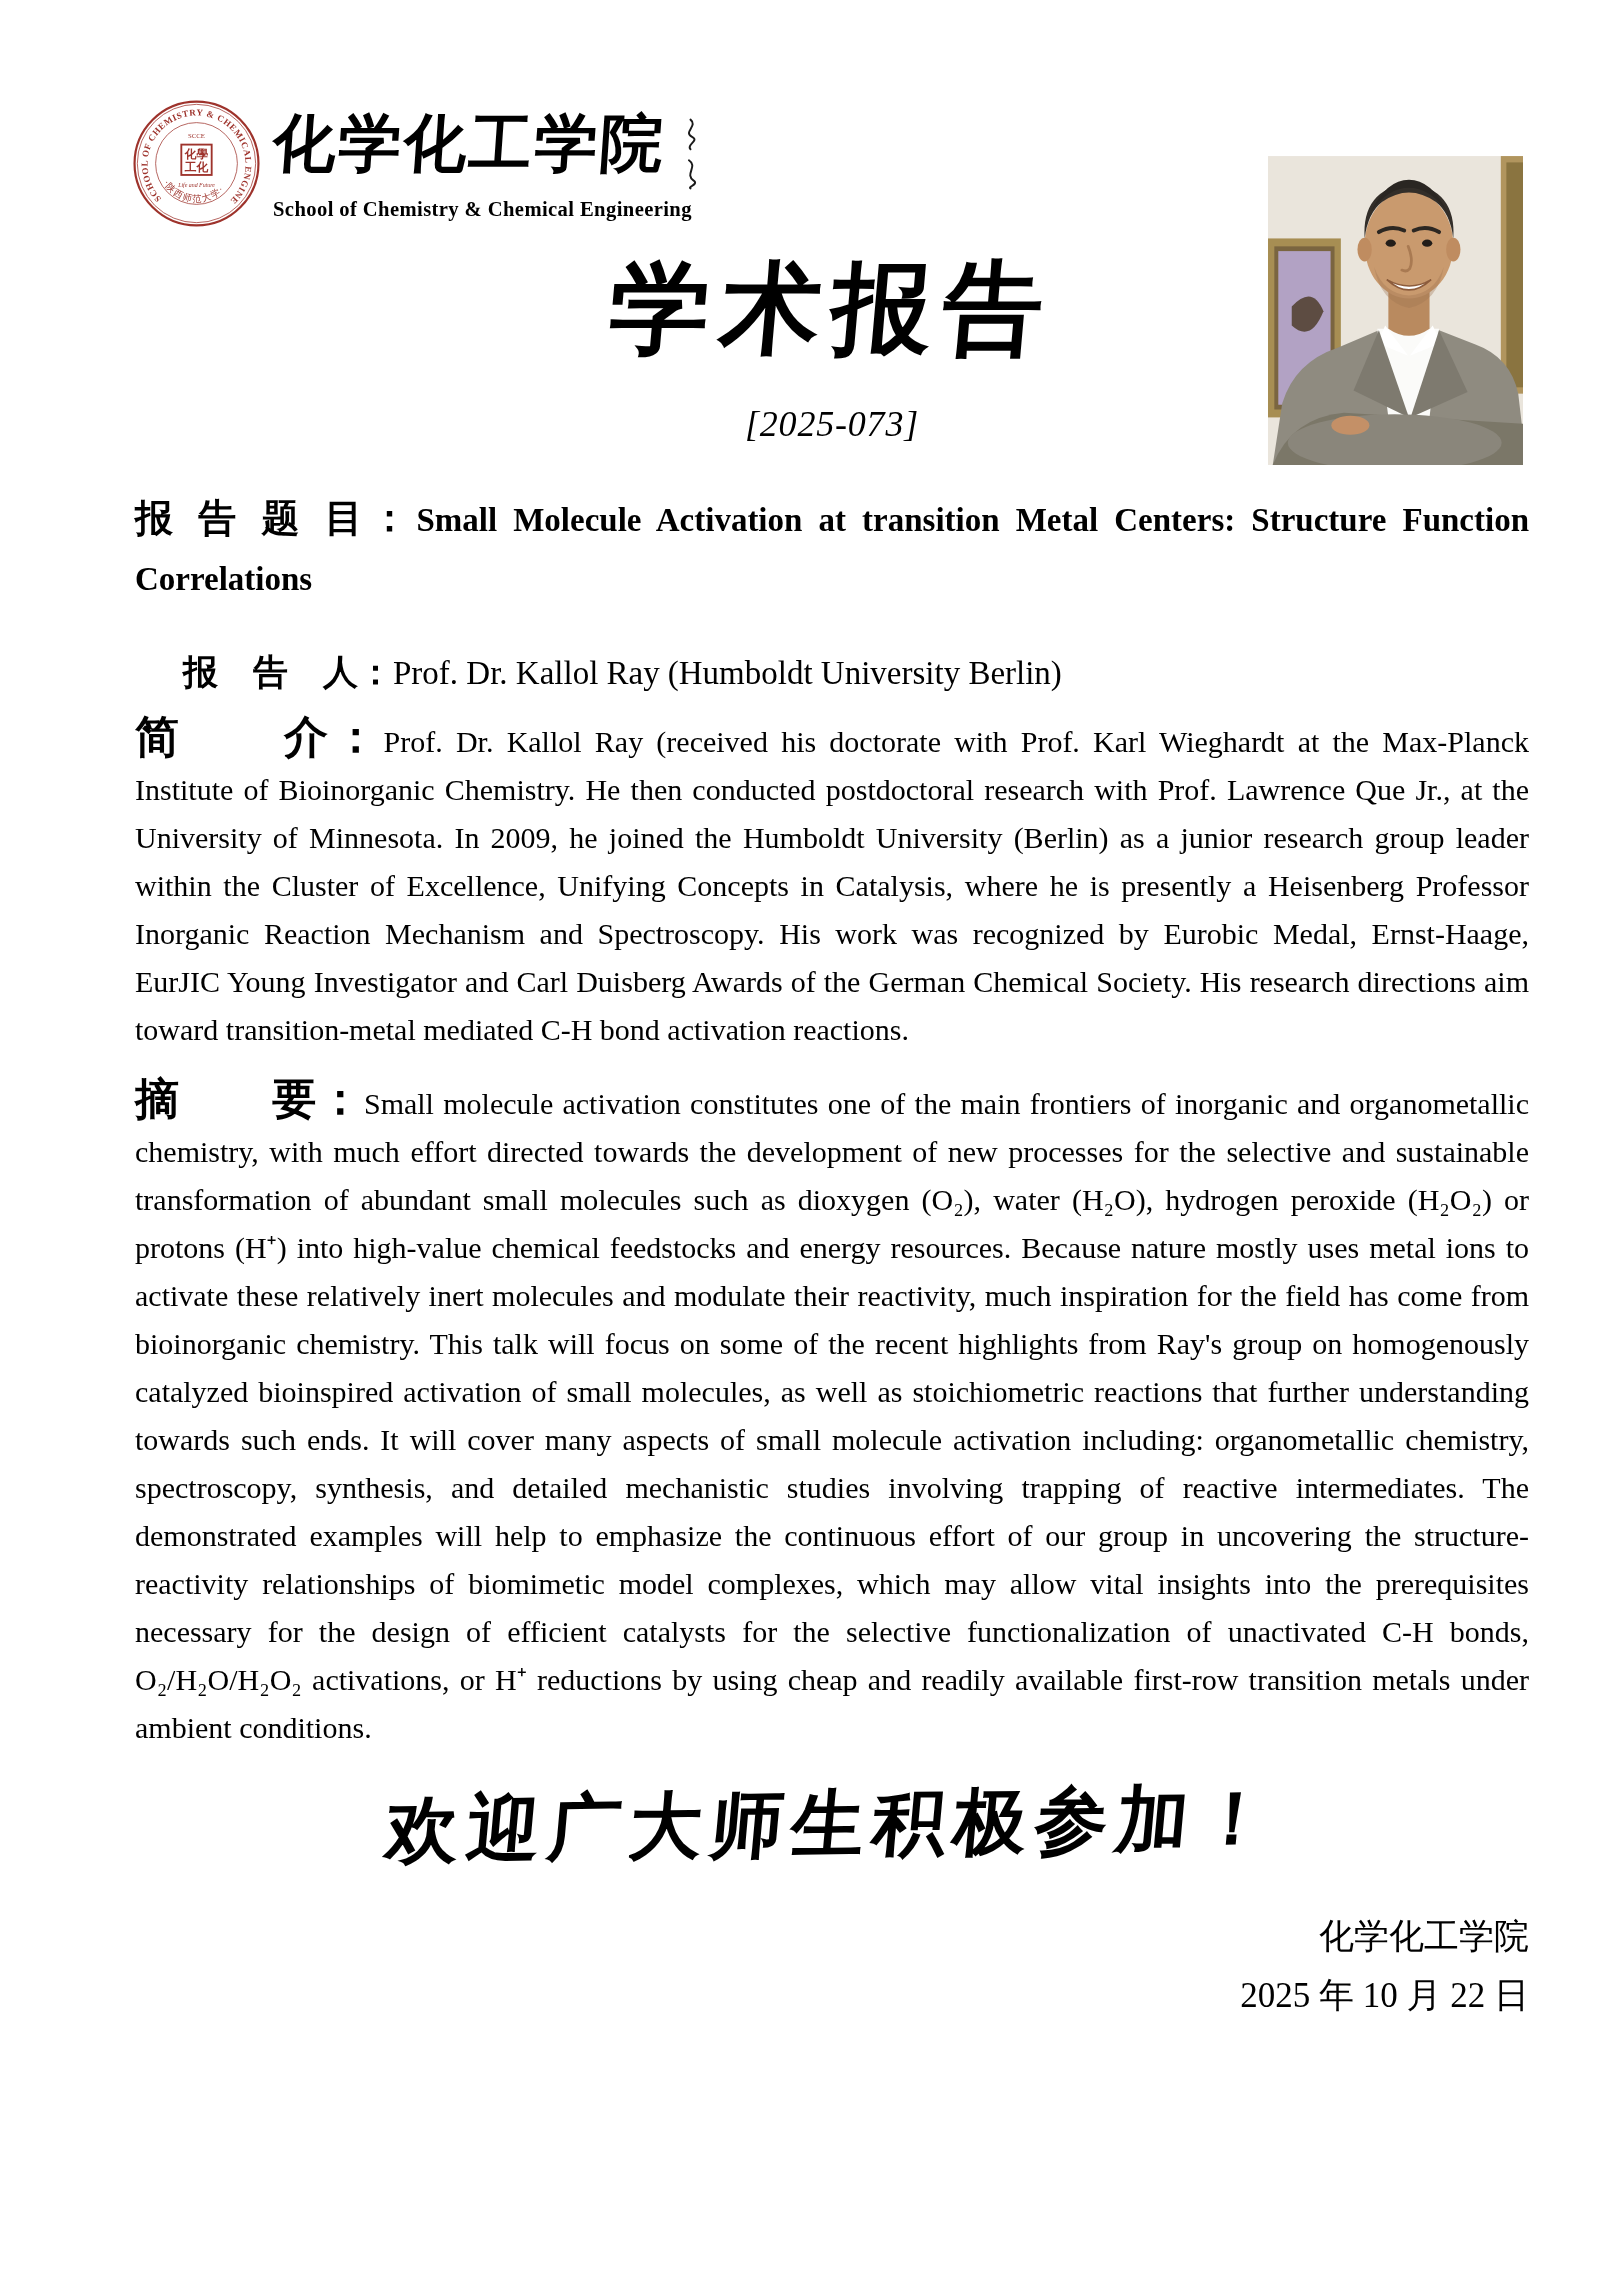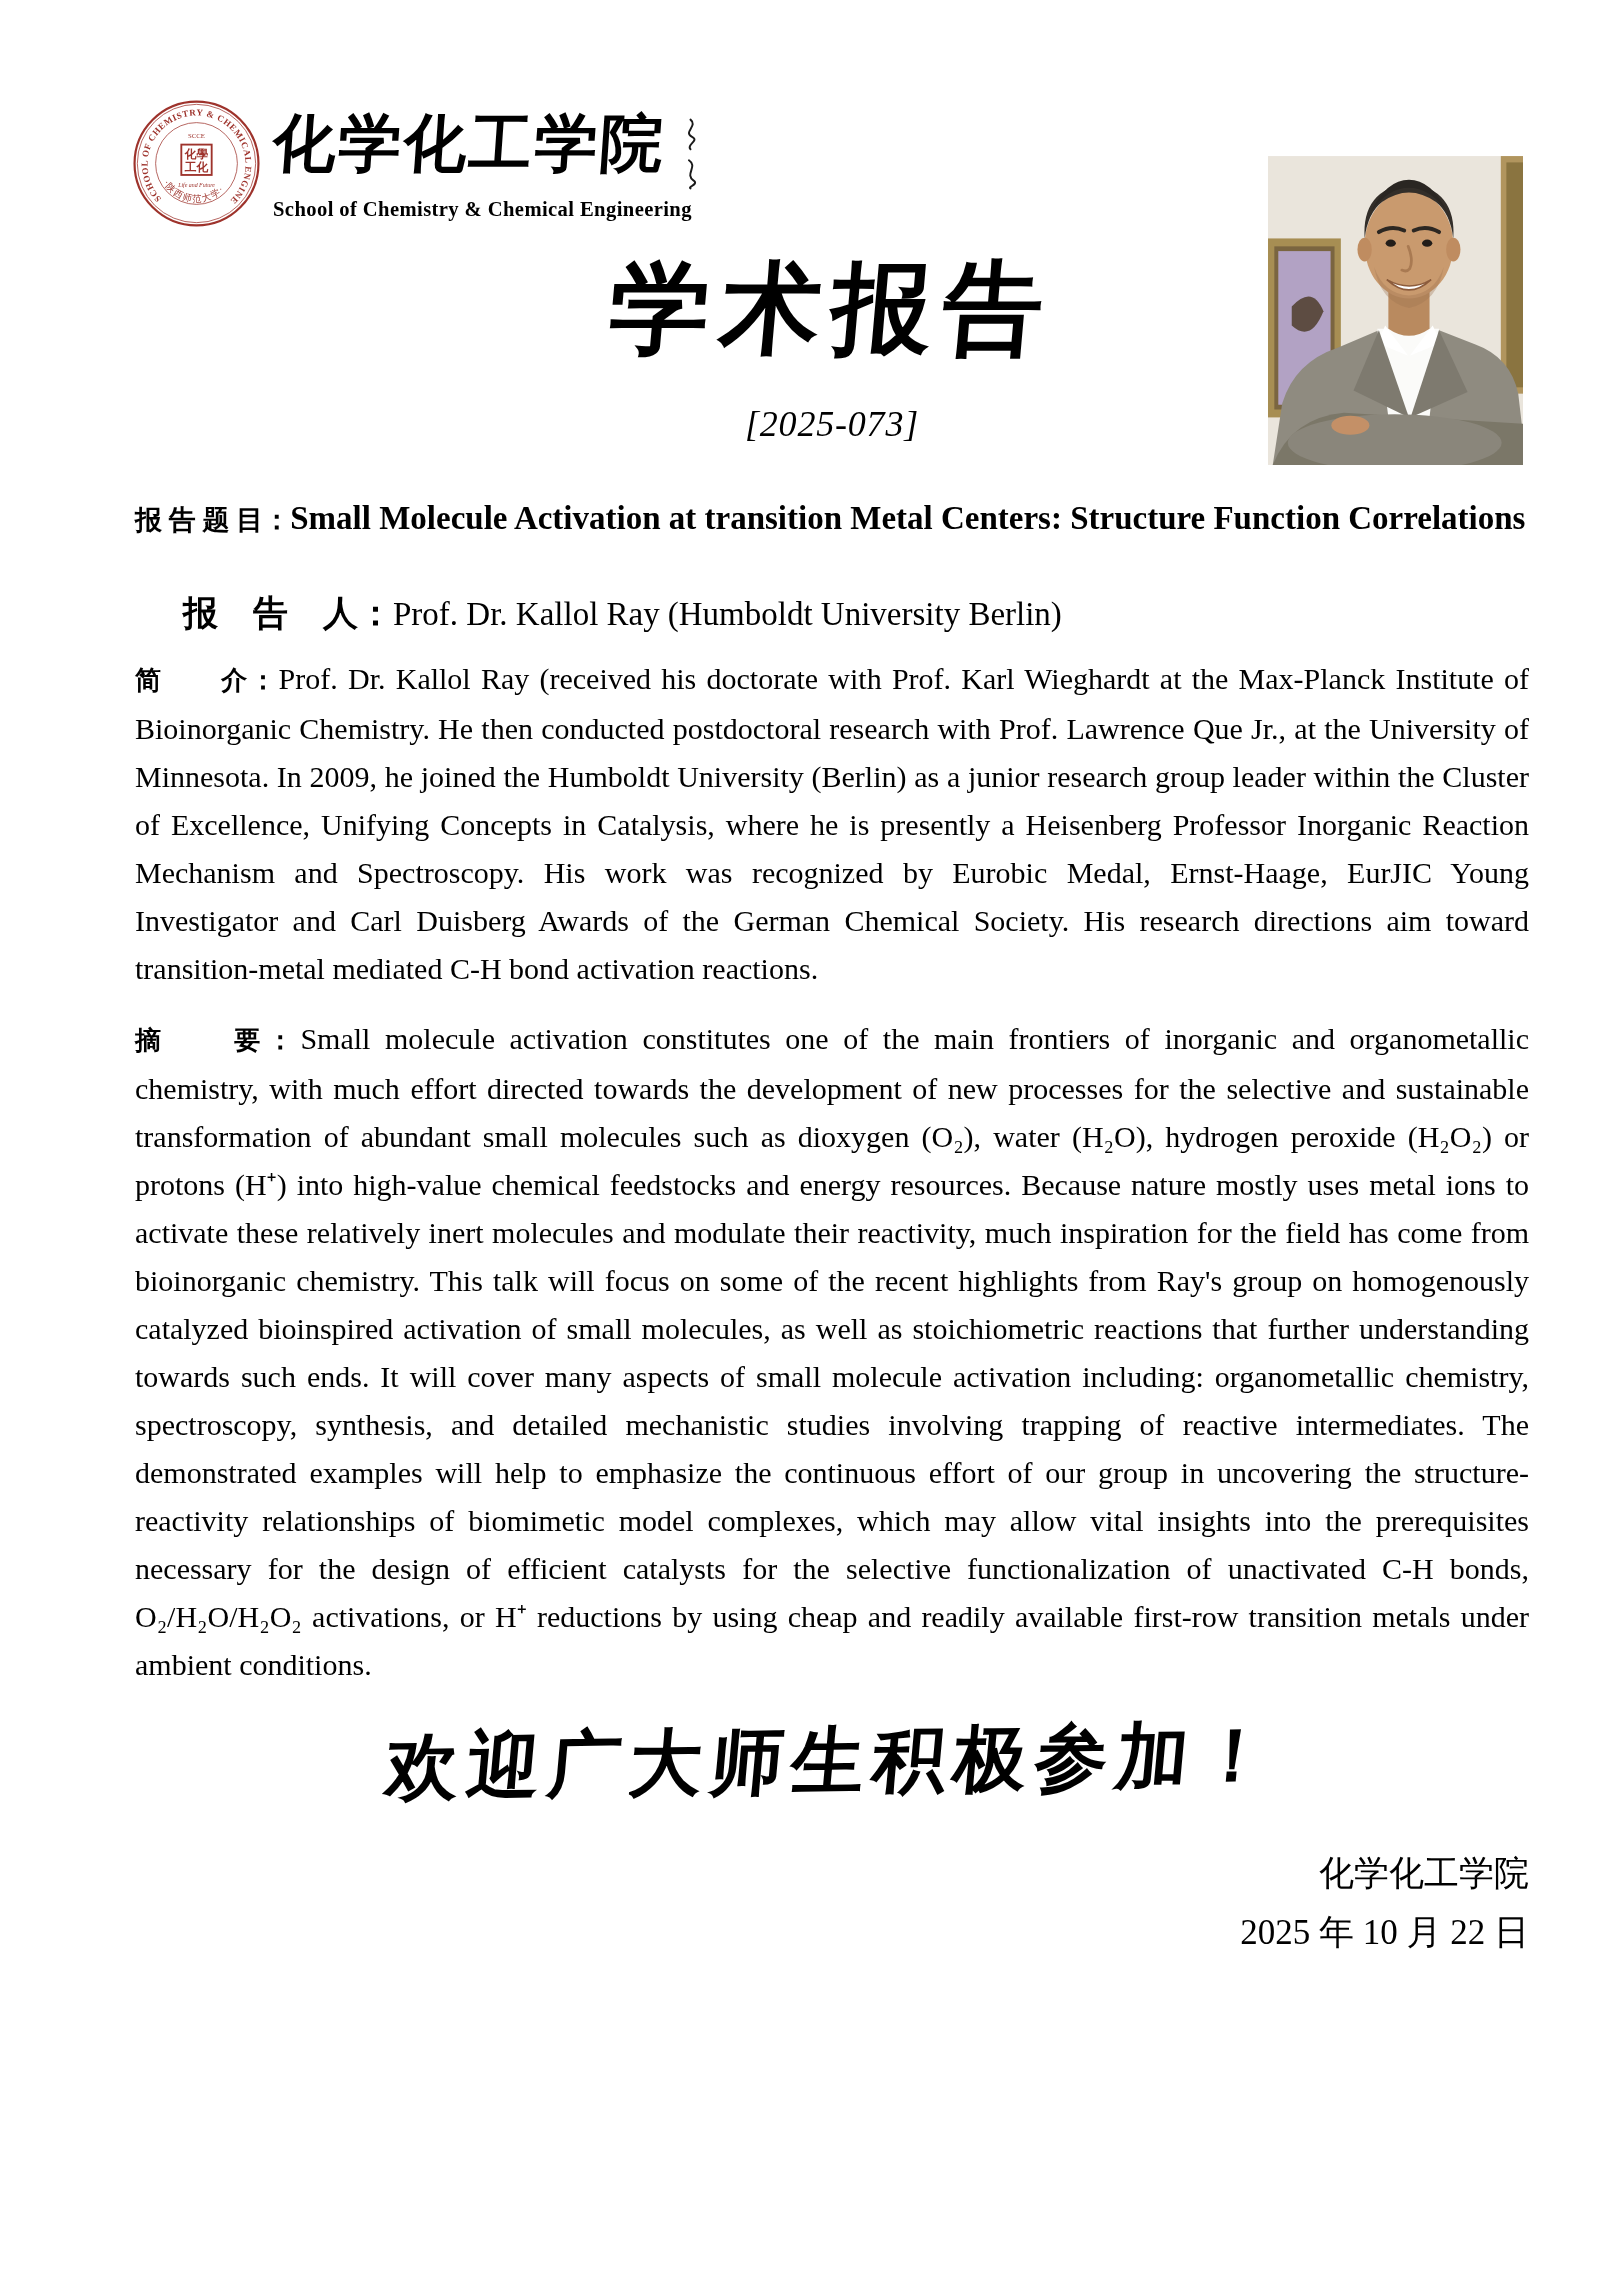--- a/index.html
+++ b/index.html
@@ -25,27 +25,27 @@
     margin:252px 94px 0 135px; text-align:center;
     font-size:100px; font-weight:900; letter-spacing:11px; line-height:1.15;
     transform:skewX(-5deg); white-space:nowrap;
   }
   .issue-number { margin:36px 94px 0 135px; text-align:center; font-size:36px; letter-spacing:0.8px;font-style:italic; }
   
   .flow { margin-left:135px; margin-right:94px; }
   .para { text-align:justify; }
   .zh-label { font-weight:700; }
   .title-para { margin-top:44px; font-size:33px; font-weight:700; line-height:59px; }
-  .title-para .zh-label { font-size:27px; }
+  .title-para .zh-label { font-size:38px; }
   .speaker-para { margin-top:40px; font-size:33px; line-height:48px; }
   .speaker-para .zh-label { font-size:35px;margin-left:48px; }
   .speaker-name { font-weight:400; }
   .affil { margin-left:8px; }
   .body-para { font-size:30px; line-height:48px; }
-  .body-para .zh-label { font-size:26px; }
+  .body-para .zh-label { font-size:44px; }
   .bio-para { margin-top:17.4px; }
   .abstract-para { margin-top:22px; }
   .schedule { margin-top:27px; }
   .schedule-line { font-size:35px; font-weight:700; line-height:59px; text-align:left; }
   .welcome {
     margin:24px 94px 0 135px; text-align:center;
     font-size:73px; font-weight:900; letter-spacing:8px;
     transform:skewX(-6deg) rotate(-0.8deg); white-space:nowrap;
   }
   .footer { margin:32px 94px 0 135px; text-align:right; font-size:35px; line-height:59px; }

